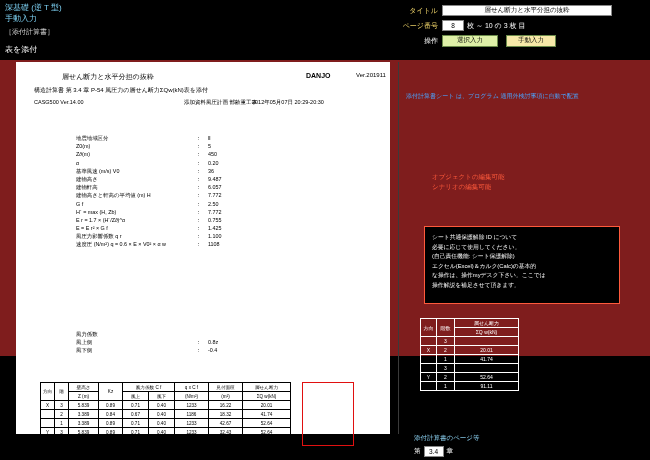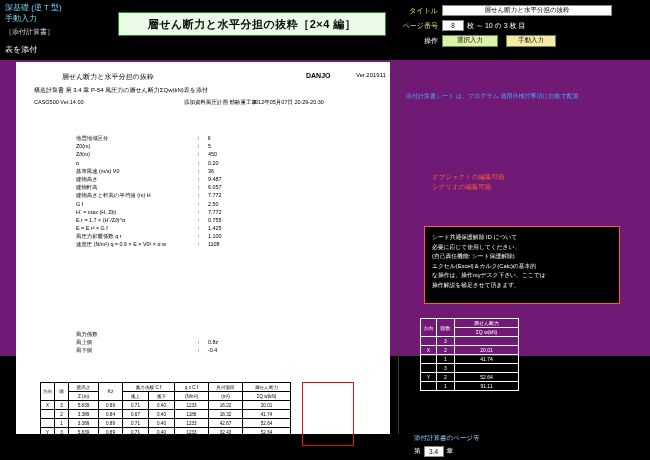--- a/index.html
+++ b/index.html
@@ -6,21 +6,21 @@
   html, body { margin:0; padding:0; }
   body {
     width:650px; height:460px;
     background:#000;
     font-family:"Liberation Sans", sans-serif;
     font-size:6px;
     color:#fff;
     overflow:hidden;
     position:relative;
   }
-  #app { position:relative; width:650px; height:356px; background:#701a75; }
+  #app { position:relative; width:650px; height:356px; background:#7f1d1d; }
 
   
   .topband { position:absolute; left:0; top:0; width:650px; height:60px; background:#000; }
 
   .brand { position:absolute; left:5px; top:2px; color:#6fd0f5; font-size:8px; line-height:11px; }
   .brand .b1 { color:#7fd4f7; }
   .brand .b2 { color:#7fd4f7; }
   .brand .b3 { color:#cfcfcf; font-size:7px; margin-top:2px; }
   .brand .b4 { color:#ffffff; font-size:8px; margin-top:7px; }
 
@@ -108,23 +108,20 @@
 
   <div class="topband">
 
     <div class="brand">
       <div class="b1">深基礎 (逆 T 型)</div>
       <div class="b2">手動入力</div>
       <div class="b3">［添付計算書］</div>
       <div class="b4">表を添付</div>
     </div>
 
-    <div class="titlebox">
-      <span>層せん断力と水平分担の抜粋［2×4 編］</span>
-    </div>
 
     <div class="ctrl">
       <div class="ctrl-row">
         <div class="ctrl-lab">タイトル</div>
         <div class="inp title-val">層せん断力と水平分担の抜粋</div>
       </div>
       <div class="ctrl-row">
         <div class="ctrl-lab">ページ番号</div>
         <div class="inp num">8</div>
         <div class="pg-mid">枚 ～ 10 の 3 枚 目</div>

